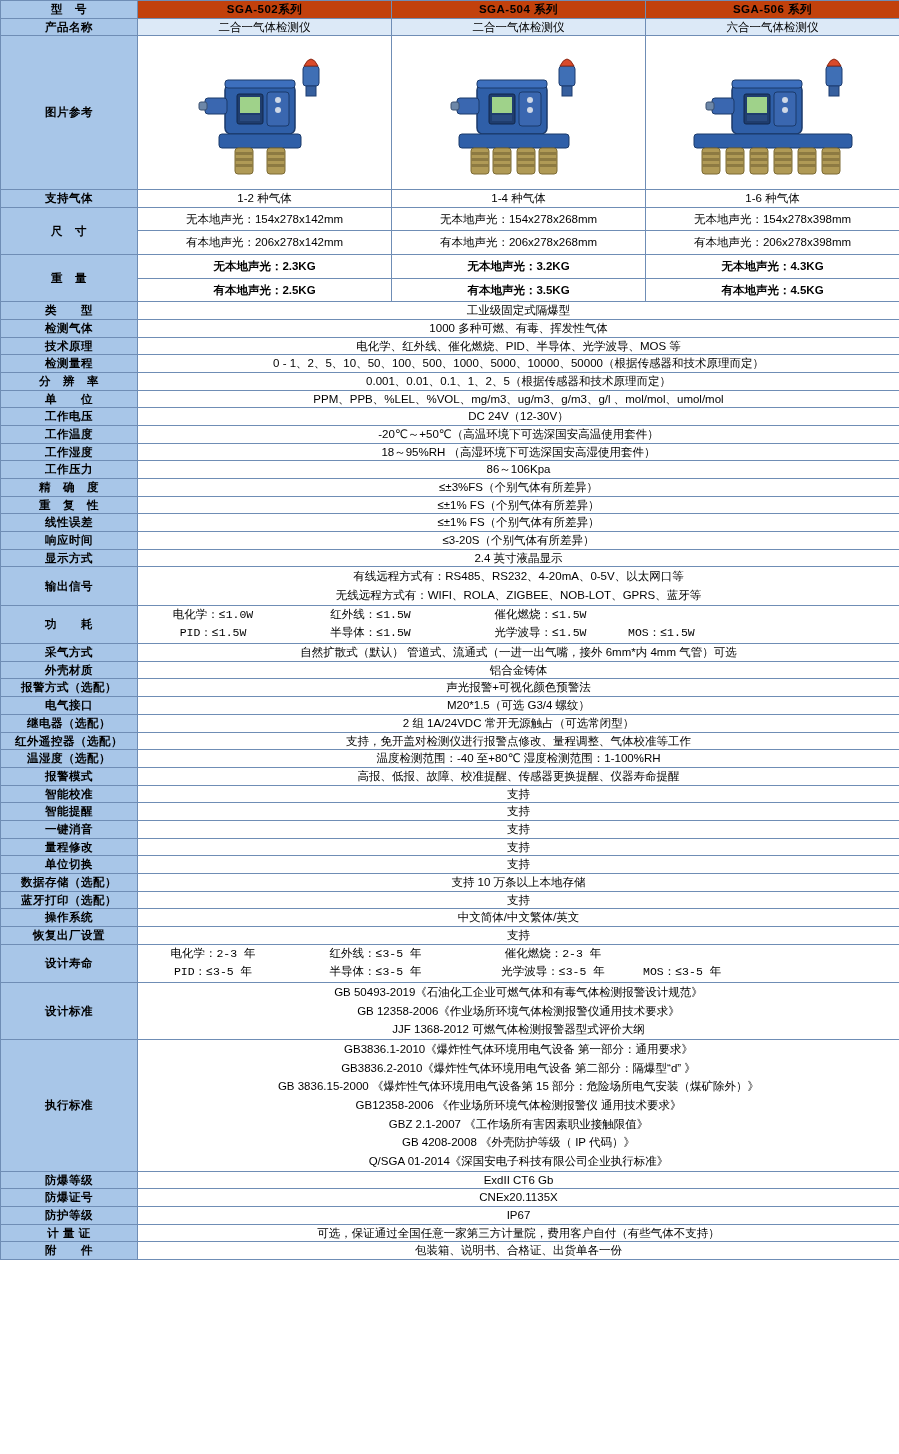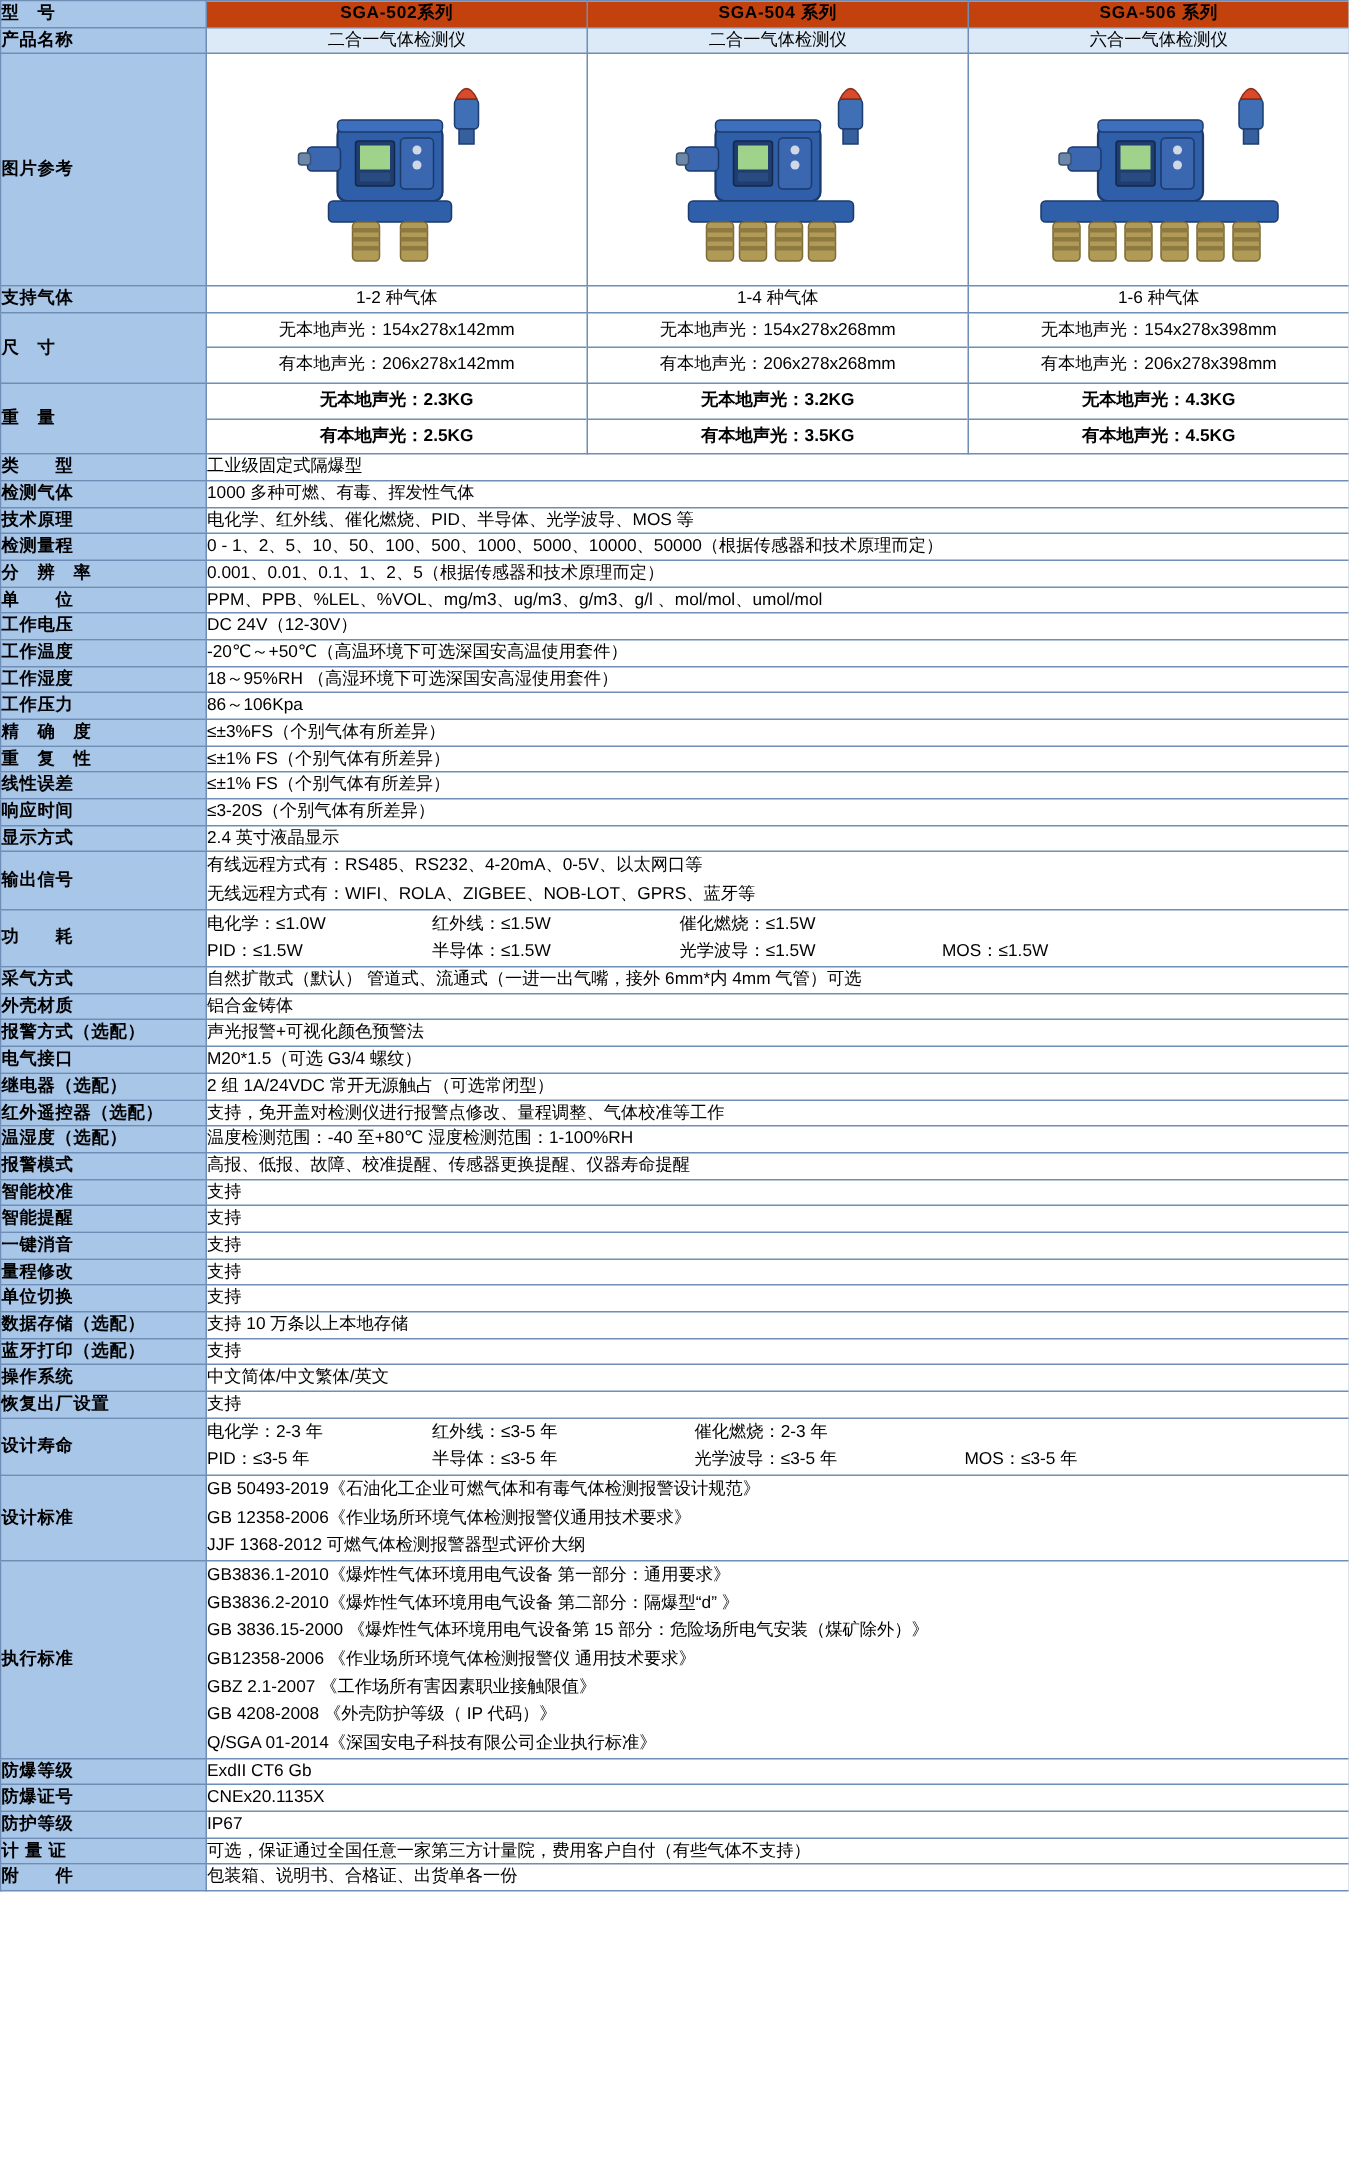--- a/index.html
+++ b/index.html
@@ -22,31 +22,32 @@
   table.spec td {
     border: 1px solid #6f8db5;
     padding: 0;
     vertical-align: middle;
     font-size: 11.5px;
     color: #000;
     line-height: 1.45;
   }
   td.lbl {
     background: #a8c6e8;
+    text-align: center;
     font-weight: bold;
     font-size: 12.5px;
     letter-spacing: 0.5px;
     color: #000;
     padding: 3px 2px;
     width: 137px;
   }
   td.val {
     background: #ffffff;
     padding: 3px 6px;
-    text-align: left;
+    text-align: center;
   }
   td.valc {
     background: #ffffff;
     padding: 3px 6px;
     text-align: center;
   }
   .model-head {
     background: #c2410c;
     text-align: center;
     font-weight: bold;
@@ -73,21 +74,21 @@
     padding: 3px 15px;
   }
   .line-bot {
     display: block;
     padding: 3px 20px;
   }
   .bold-c { font-weight: bold; }
   .multi { padding: 2px 6px; }
   .multi div { padding: 1px 0; }
   .cols { display: flex; flex-wrap: wrap; }
-  .cols span { display: inline-block; }
+  .cols span { display: inline-block; font-family: Liberation Mono, monospace; }
   .pw1 { width: 150px; }
   .pw2 { width: 165px; }
   .pw3 { width: 175px; }
   .dl1 { width: 150px; }
   .dl2 { width: 175px; }
   .dl3 { width: 180px; }
 
   
   .dev { display: inline-block; }
 </style>

